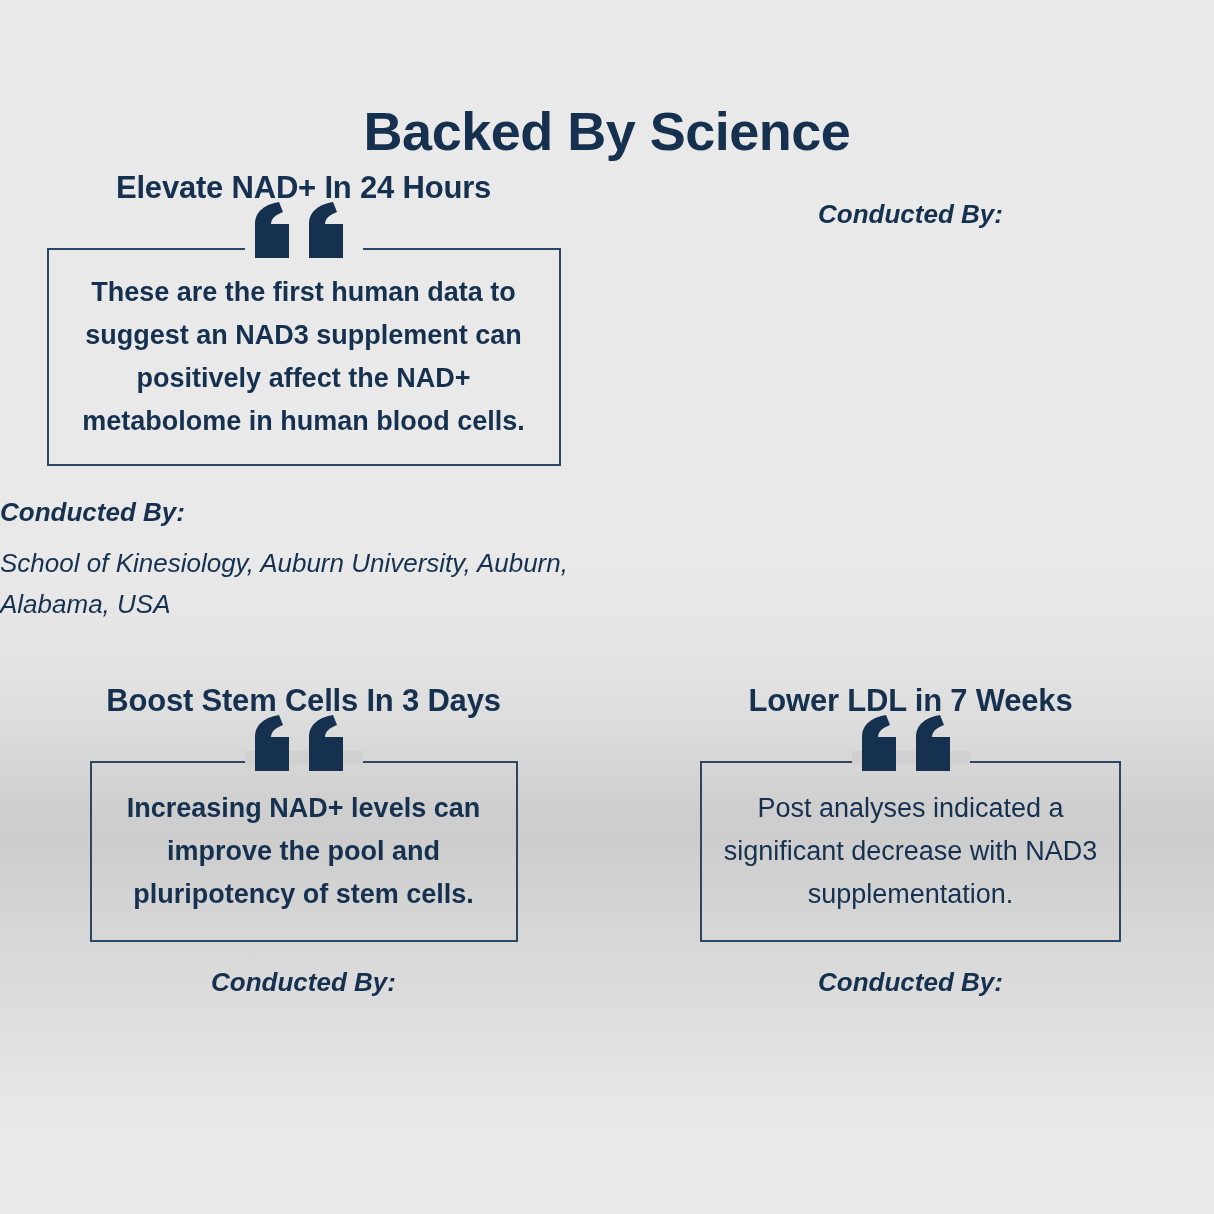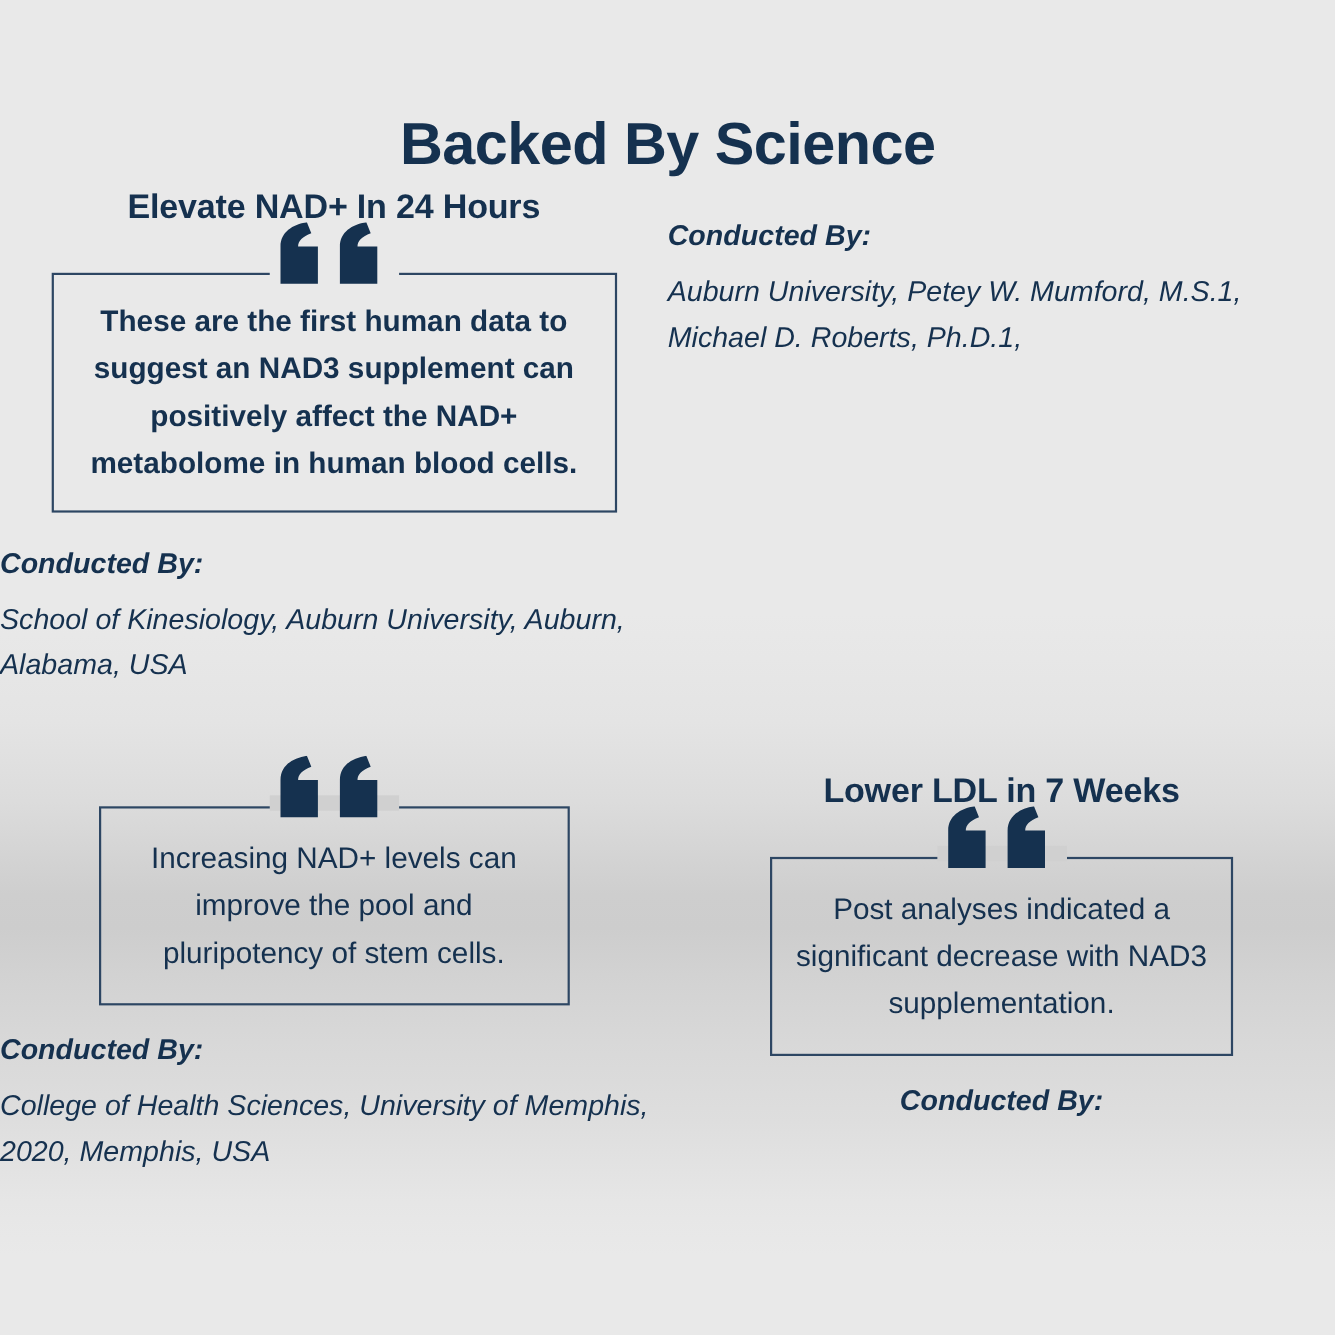--- a/index.html
+++ b/index.html
@@ -56,21 +56,21 @@
 
   
   .grid {
     position: absolute;
     top: 168px;
     left: 0;
     width: 1214px;
     display: grid;
     grid-template-columns: 607px 607px;
     grid-template-rows: auto auto;
-    row-gap: 34px;
+    row-gap: 16px;
   }
 
   .card {
     position: relative;
     display: flex;
     flex-direction: column;
     align-items: center;
   }
 
   .card-heading {
@@ -137,21 +137,21 @@
   }
   .attribution .lead {
     display: block;
     font-weight: 700;
   }
   .attribution .body { display: block; margin-top: 10px; }
 
   
   .card-1 .quote-box { width: 514px; height: 218px; }
   .card-2 .quote-box { width: 514px; height: 218px; }
-  .card-3 .quote-box { width: 428px; height: 181px; }
+  .card-3 .quote-box { width: 428px; height: 181px; font-weight: bold; }
   .card-4 .quote-box { width: 421px; height: 181px; }
 
   .card-1 .quote-text,
   .card-2 .quote-text { padding: 0 22px; font-weight: bold; }
   .card-3 .quote-text,
   .card-4 .quote-text { padding: 0 18px; }
 
   .card-3, .card-4 { margin-top: 40px; }
   .card-3 .attribution, .card-4 .attribution { margin-top: 20px; }
 </style>
@@ -184,42 +184,41 @@
         <span class="lead">Conducted By:</span>
         <span class="body">School of Kinesiology, Auburn University, Auburn, Alabama, USA</span>
       </div>
     </div>
 
     <div class="card card-2">
 
 
       <div class="attribution">
         <span class="lead">Conducted By:</span>
-        <span class="body">Auburn University, Petey W. Mumford, M.S.1, Michael D. Roberts, Ph.D.1,</span>
       </div>
     </div>
 
     <div class="card card-3">
+      <div class="card-heading">Boost Stem Cells In 3 Days</div>
 
       <div class="quote-wrap">
         <div class="quote-box">
           <div class="quote-text">Increasing NAD+ levels can improve the pool and pluripotency of stem cells.</div>
         </div>
         <div class="quote-mark">
           <svg width="118" height="66" viewBox="0 0 118 66" aria-hidden="true">
             <rect x="0" y="36" width="118" height="14" fill="#d0d0d0"></rect>
             <path d="M10 56 L10 22 C10 9 21 2 34 0 L38 10 C30 13 26 17 26 22 L44 22 L44 56 Z" fill="#15314f"></path>
             <path d="M64 56 L64 22 C64 9 75 2 88 0 L92 10 C84 13 80 17 80 22 L98 22 L98 56 Z" fill="#15314f"></path>
           </svg>
         </div>
       </div>
 
       <div class="attribution">
         <span class="lead">Conducted By:</span>
-        <span class="body">College of Health Sciences, University of Memphis, 2020, Memphis, USA</span>
       </div>
     </div>
 
     <div class="card card-4">
       <div class="card-heading">Lower LDL in 7 Weeks</div>
 
       <div class="quote-wrap">
         <div class="quote-box">
           <div class="quote-text">Post analyses indicated a significant decrease with NAD3 supplementation.</div>
         </div>

